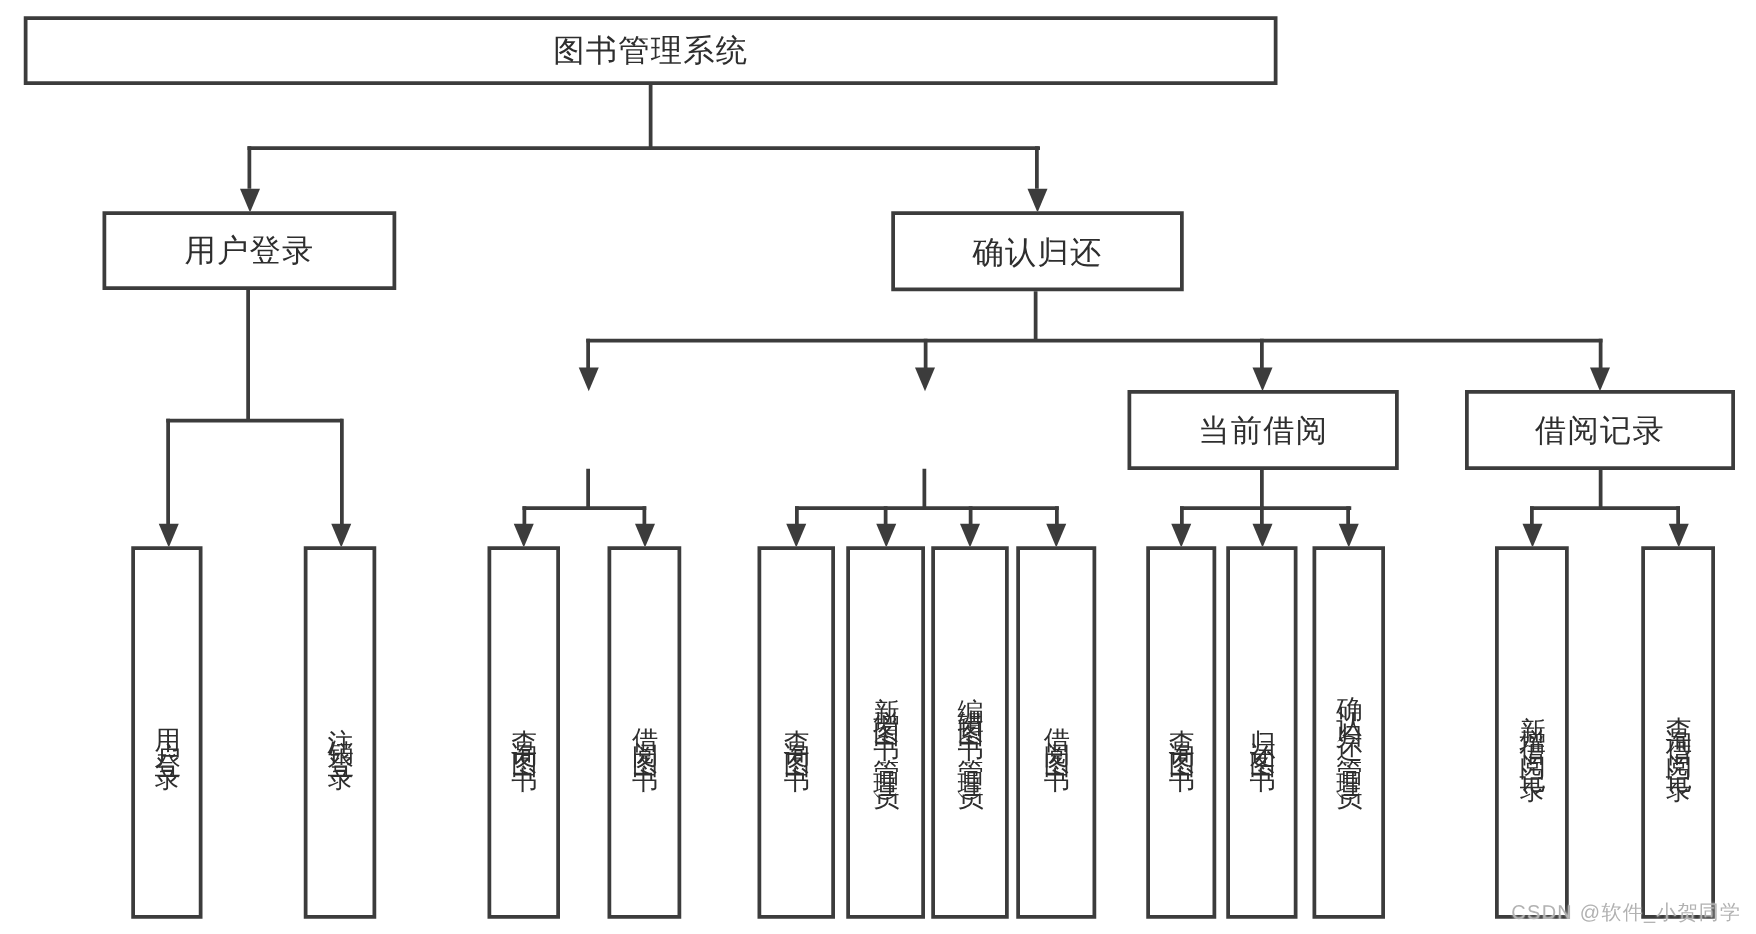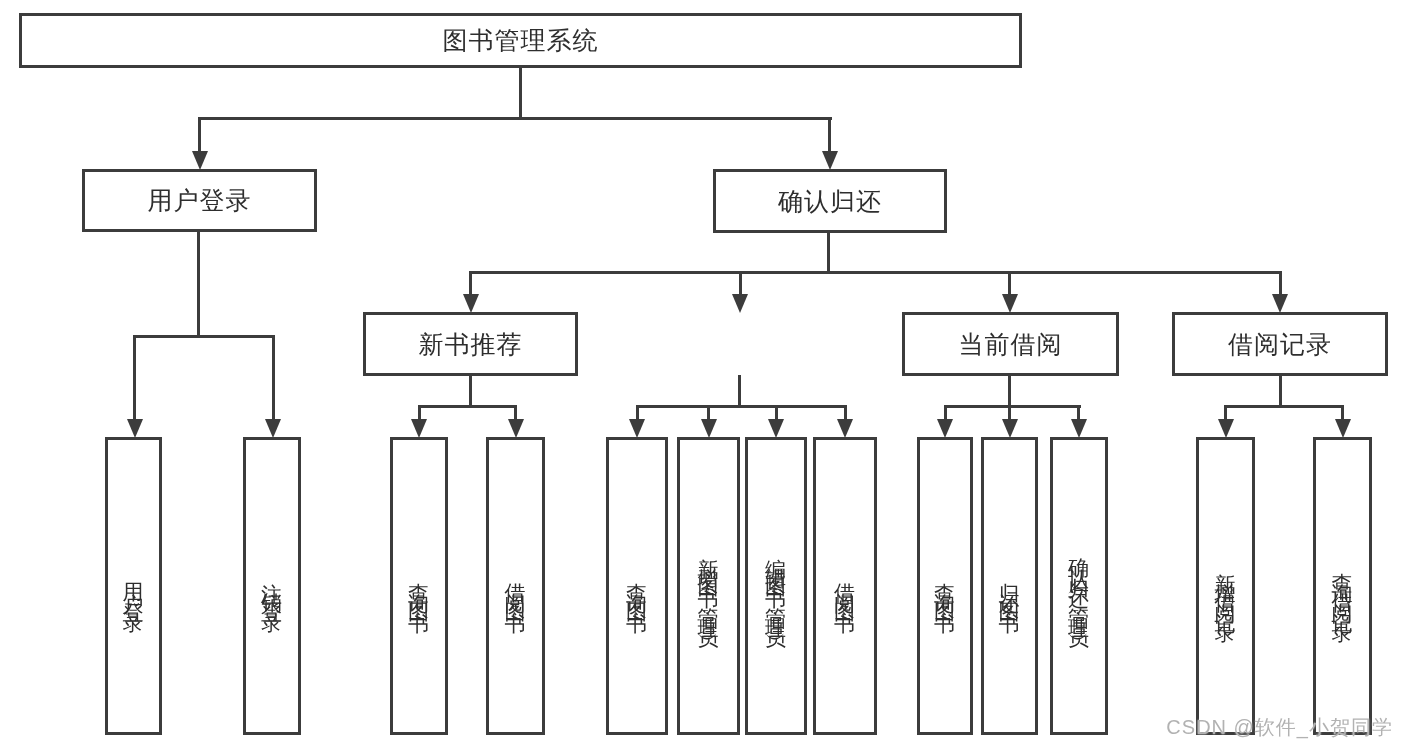--- a/index.html
+++ b/index.html
@@ -20,21 +20,21 @@
   .leaf span{
     writing-mode:vertical-rl;text-orientation:mixed;
     font-size:21px;letter-spacing:10px;line-height:1;white-space:nowrap;
   }
   .vl{position:absolute;width:3px;background:#3c3c3c;z-index:1;}
   .hl{position:absolute;height:3px;background:#3c3c3c;z-index:1;}
   .arr{position:absolute;width:0;height:0;z-index:1;
     border-left:8px solid transparent;border-right:8px solid transparent;
     border-top:19px solid #3c3c3c;}
   .watermark{
-    position:absolute;right:12px;bottom:6px;font-size:20px;color:#b2b2b2;
+    position:absolute;right:12px;bottom:6px;font-size:16px;color:#b2b2b2;
     letter-spacing:1px;z-index:3;white-space:nowrap;
     text-shadow:0 0 2px #ffffff;
   }
 </style>
 </head>
 <body>
 
 <div id="canvas">
 
   <div class="box" style="left:19px;top:13px;width:1003px;height:55px;">
@@ -66,23 +66,20 @@
   <div class="hl" style="left:469px;top:271px;width:813px;"></div>
   <div class="vl" style="left:469px;top:271px;height:25px;"></div>
   <div class="arr" style="left:463px;top:294px;"></div>
   <div class="vl" style="left:739px;top:271px;height:25px;"></div>
   <div class="arr" style="left:732px;top:294px;"></div>
   <div class="vl" style="left:1008px;top:271px;height:25px;"></div>
   <div class="arr" style="left:1002px;top:294px;"></div>
   <div class="vl" style="left:1279px;top:271px;height:25px;"></div>
   <div class="arr" style="left:1272px;top:294px;"></div>
 
-  <div class="box" style="left:363px;top:312px;width:215px;height:64px;">
-    <span>新书推荐</span>
-  </div>
   <div class="box" style="left:902px;top:312px;width:217px;height:64px;">
     <span>当前借阅</span>
   </div>
   <div class="box" style="left:1172px;top:312px;width:216px;height:64px;">
     <span>借阅记录</span>
   </div>
 
   <div class="vl" style="left:469px;top:375px;height:31px;"></div>
   <div class="hl" style="left:418px;top:405px;width:99px;"></div>
   <div class="vl" style="left:418px;top:405px;height:16px;"></div>

